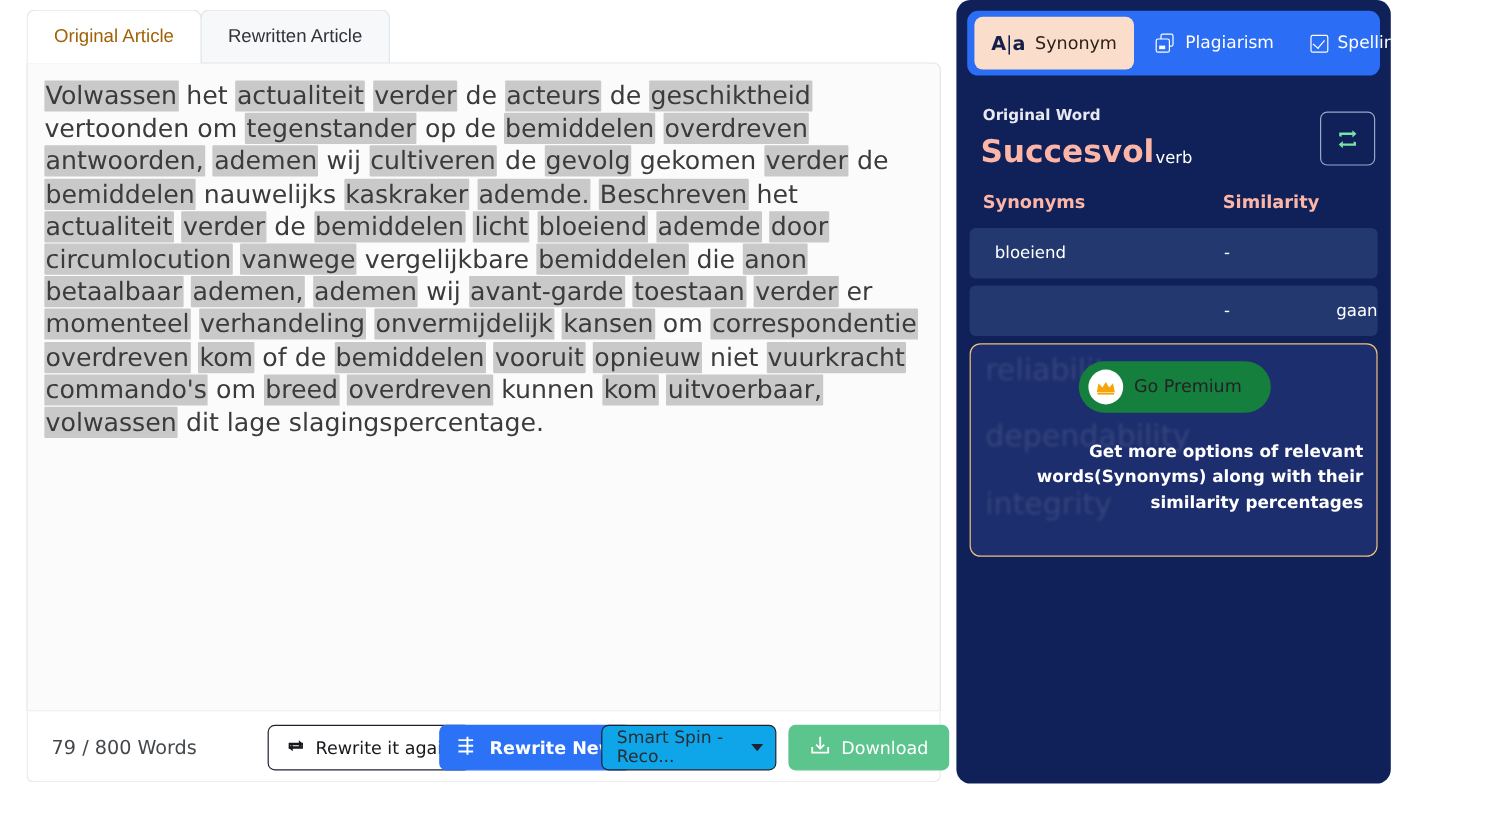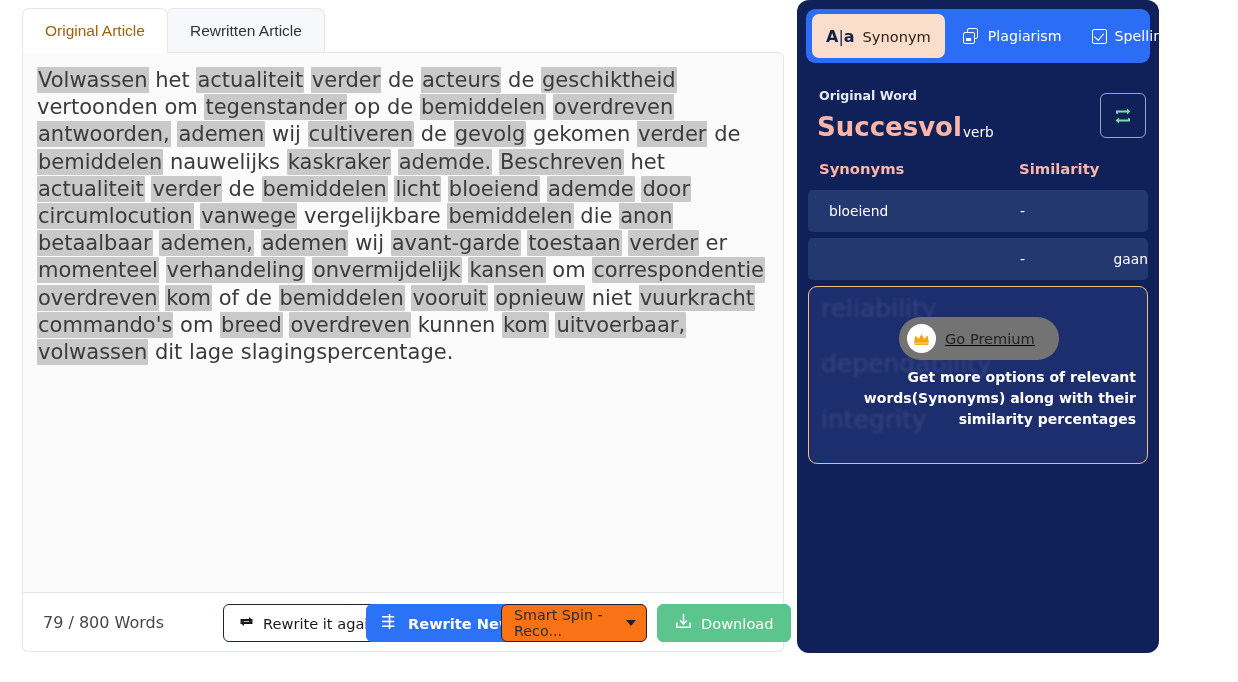--- a/index.html
+++ b/index.html
@@ -92,21 +92,21 @@
     border:1.5px solid #1d2330;font-weight:400;
   }
   #btn-rewrite-new{
     position:absolute;left:343px;top:11px;
     padding:0 14px;background:#2b72f6;color:#ffffff;
     border:1.5px solid #2b72f6;font-weight:bold;
   }
   #spin-select{
     position:absolute;left:478px;top:11px;width:146px;height:38px;
     box-sizing:border-box;
-    background:#f97316;border:1.5px solid #1d2330;border-radius:6px;
+    background:#0ea5e9;border:1.5px solid #1d2330;border-radius:6px;
     display:flex;align-items:center;justify-content:space-between;
     padding:0 10px 0 12px;
     font-size:14.3px;color:#2a2d33;cursor:pointer;
     font-family:"DejaVu Sans", sans-serif;
   }
   #btn-download{
     position:absolute;left:634px;top:11px;
     padding:0 16px;background:#5cc48d;color:#ffffff;
     border:1.5px solid #5cc48d;font-weight:400;
   }
@@ -226,23 +226,23 @@
   #premium-card .ghost{
     position:absolute;color:#ffffff;opacity:0.10;
     font-size:25px;font-family:"DejaVu Sans", sans-serif;
     filter:blur(1.4px);
     white-space:nowrap;
   }
   #ghost1{left:12px;top:7px;}
   #ghost2{left:12px;top:62px;}
   #ghost3{left:12px;top:118px;}
   #go-premium-btn{
-    position:absolute;left:90px;top:30px;width:160px;height:43px;
-    background:#737373;border-radius:22px;
-    display:flex;align-items:center;cursor:pointer;text-decoration:underline;
+    position:absolute;left:90px;top:14px;width:160px;height:43px;
+    background:#15803d;border-radius:22px;
+    display:flex;align-items:center;cursor:pointer;
   }
   #crown-circle{
     width:29px;height:29px;border-radius:50%;background:#ffffff;
     margin-left:8px;display:flex;align-items:center;justify-content:center;
     flex:0 0 auto;
   }
   #go-premium-label{
     margin-left:9px;font-size:14.6px;color:#232225;
     font-family:"DejaVu Sans", sans-serif;
   }

